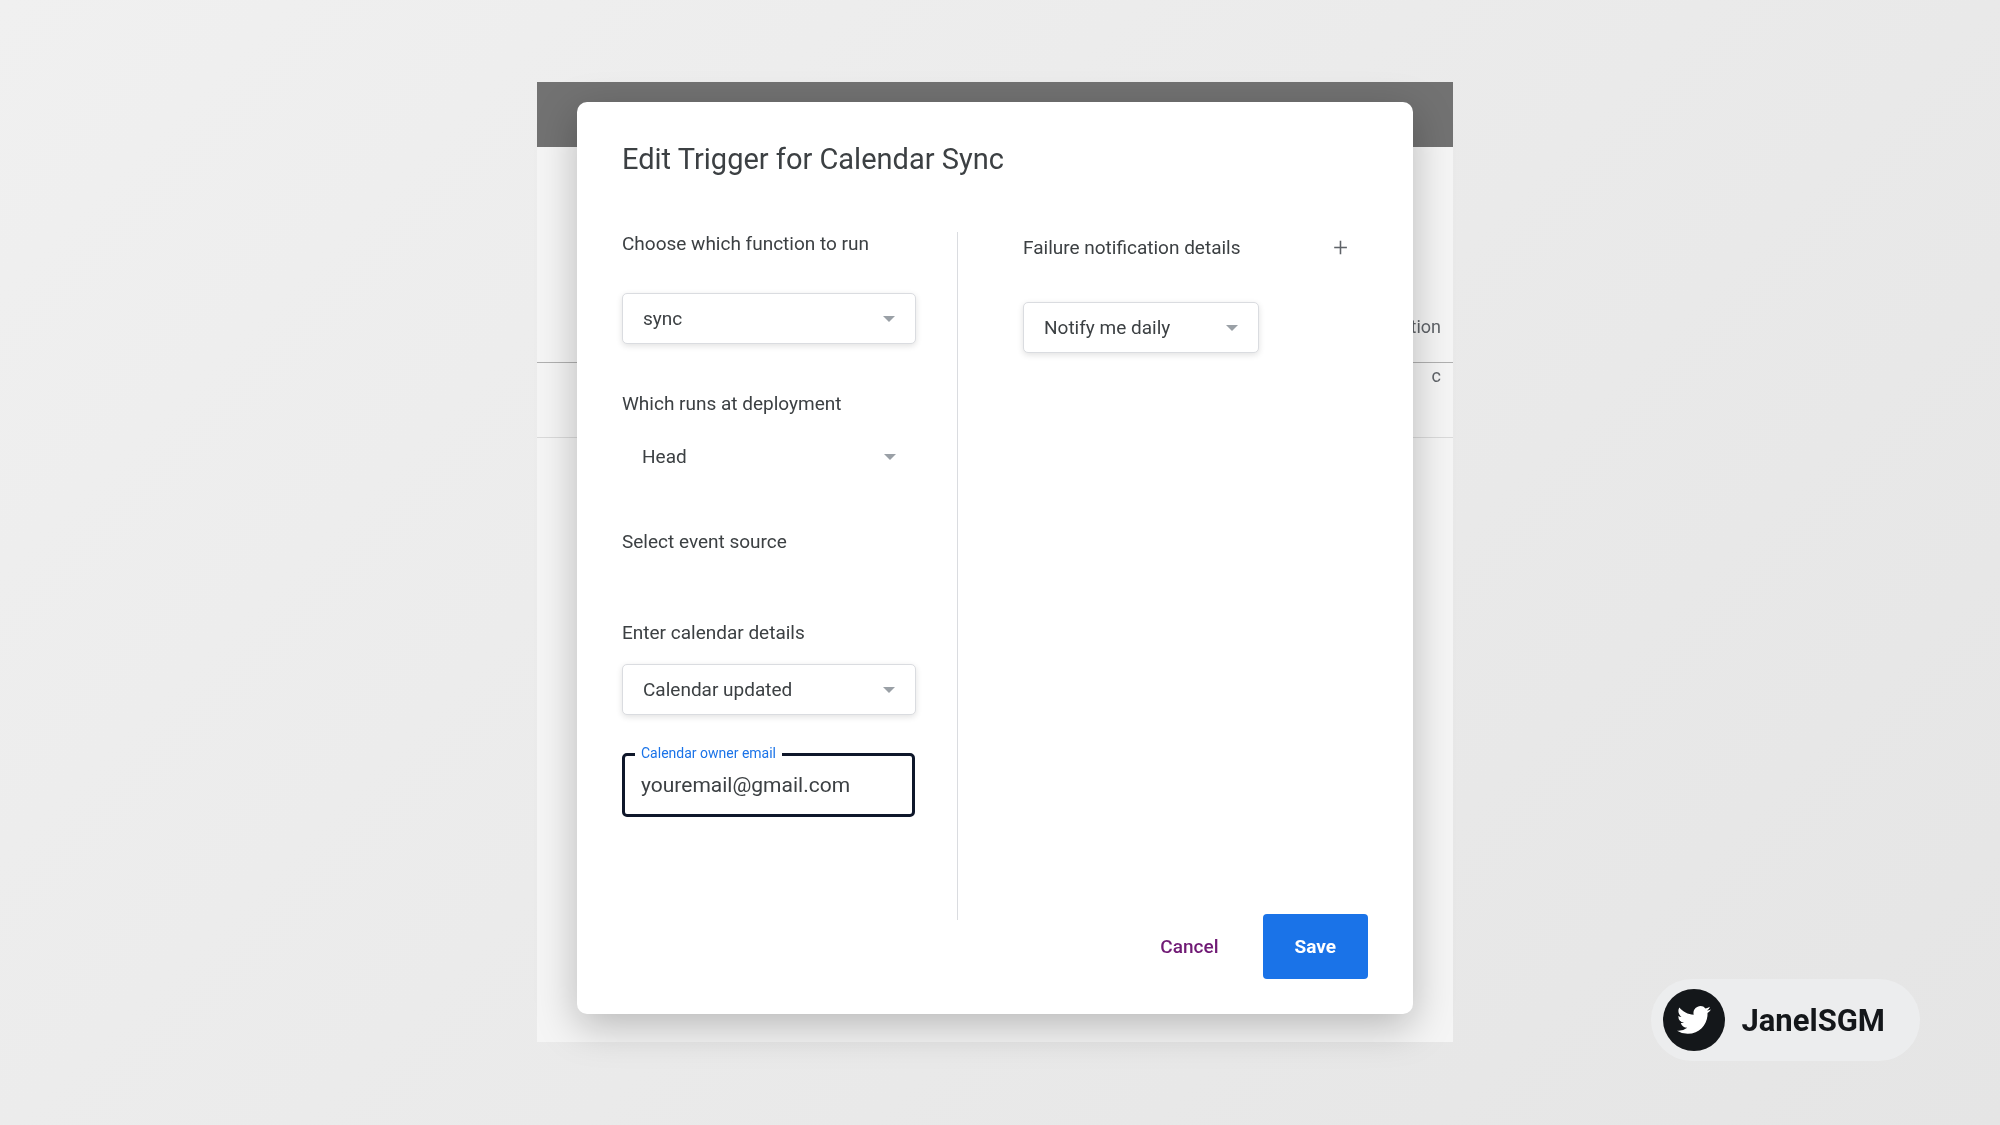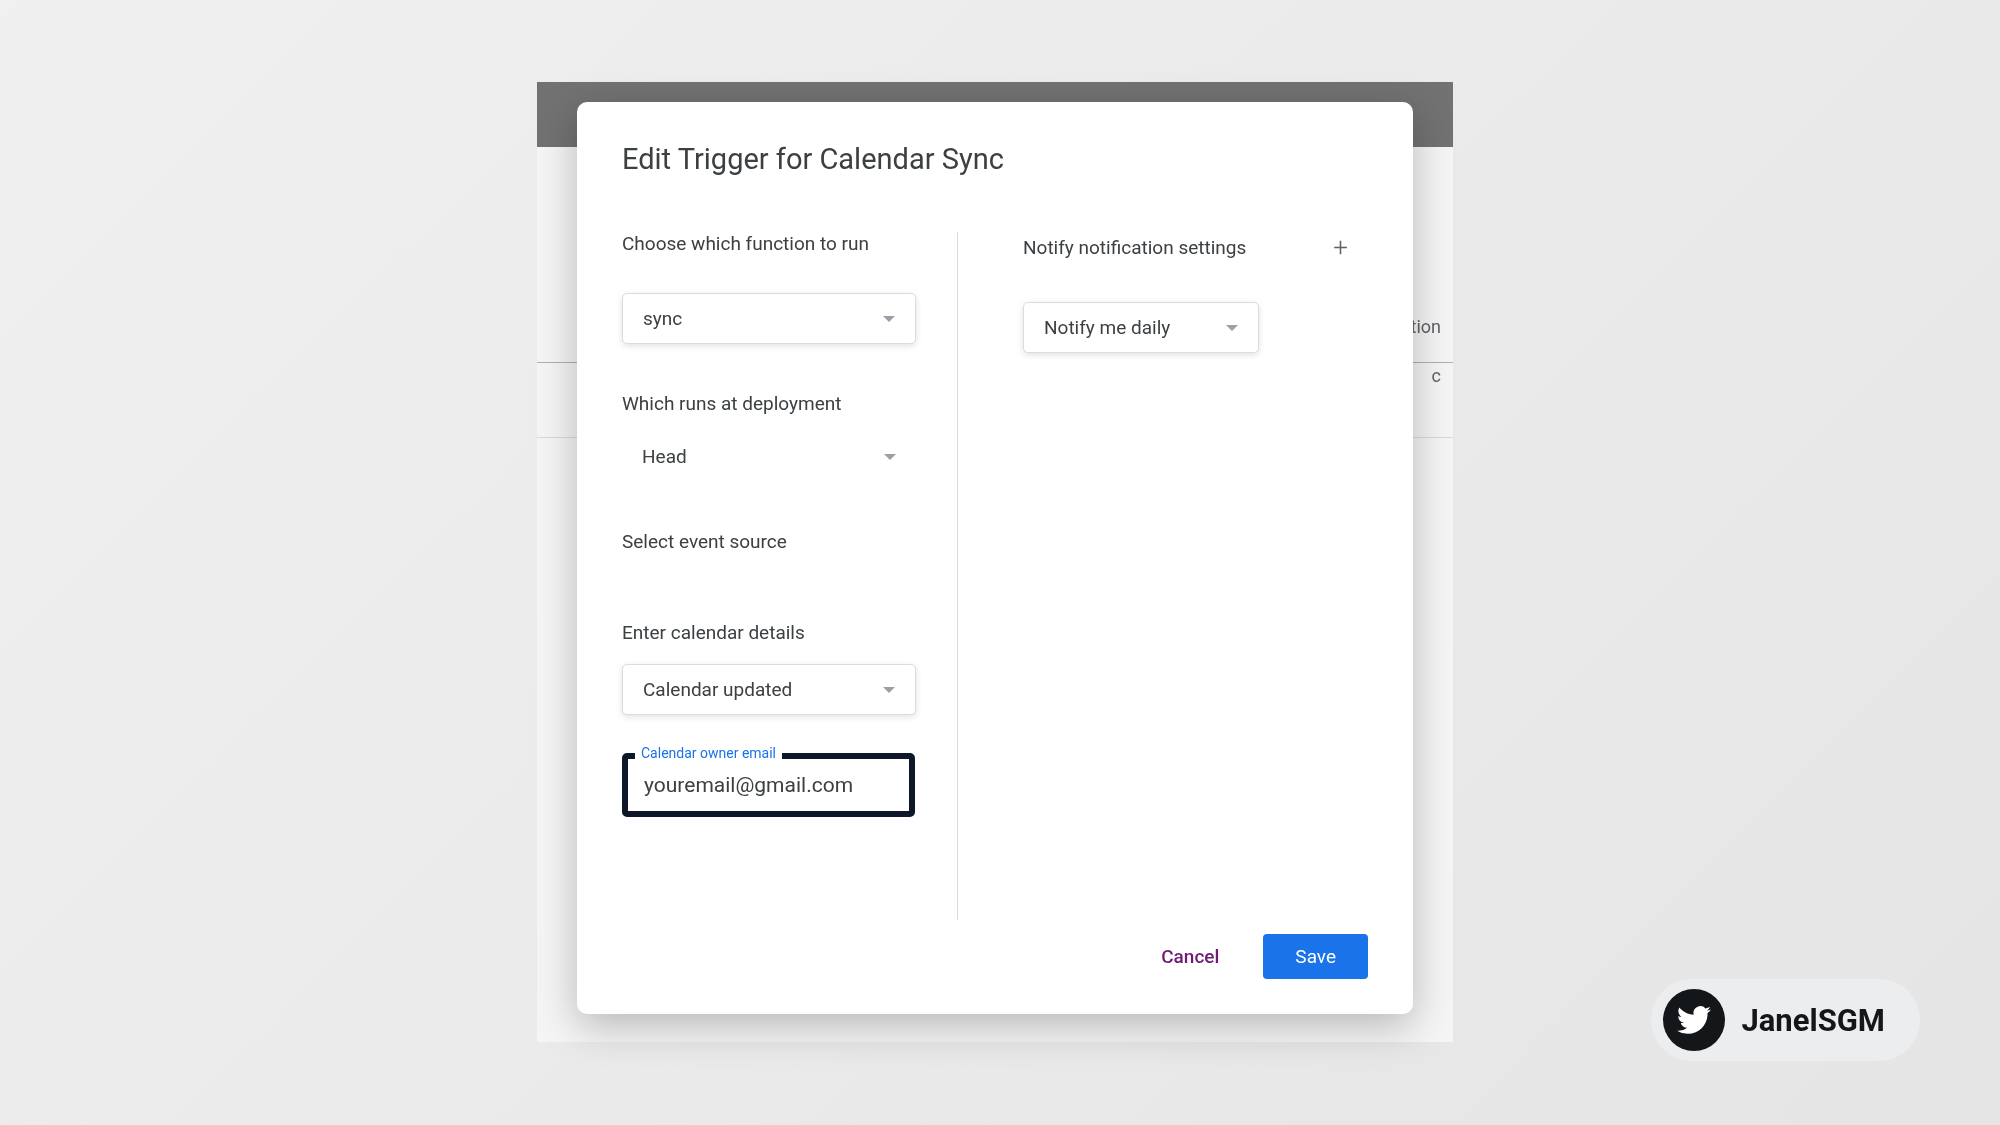--- a/index.html
+++ b/index.html
@@ -156,21 +156,21 @@
       top: -8px;
       left: 13px;
       background: #fff;
       padding: 0 6px;
       font-size: 14px;
       color: #1a73e8;
     }
     .text-input {
       width: 100%;
       height: 64px;
-      border: 6px solid #0f172a;
+      border: 3px solid #0f172a;
       border-radius: 5px;
       padding: 0 16px;
       font-size: 21px;
       color: #3c4043;
       outline: none;
       font-family: inherit;
     }
     .modal-actions {
       position: absolute;
       bottom: 35px;
@@ -184,23 +184,23 @@
       color: #701a75;
       cursor: pointer;
       padding: 10px 16px;
       font-weight: 500;
     }
     .btn-save {
       font-size: 19px;
       color: #fff;
       background: #1a73e8;
       border-radius: 4px;
-      padding: 11px 32px;
+      padding: 21px 32px;
       cursor: pointer;
-      font-weight: 400;
+      font-weight: 700;
     }
     .watermark {
       position: absolute;
       bottom: 64px;
       right: 80px;
       display: flex;
       align-items: center;
       gap: 16px;
       background: #ecedee;
       border-radius: 50px;
@@ -278,21 +278,21 @@
           <span class="floating-label">Calendar owner email</span>
           <input class="text-input" type="text" value="youremail@gmail.com" style="">
         </div>
       </div>
     </div>
 
     <div class="divider"></div>
 
     <div class="right-col">
       <div class="right-header">
-        <span class="field-label" style="margin-bottom:0">Notify notification settings</span>
+        <span class="field-label" style="margin-bottom:0">Failure notification details</span>
         <span class="plus-icon">+</span>
       </div>
       <div style="height:30px"></div>
       <div class="select-box select-box-right">
         <span class="select-value">Notify me daily</span>
         <span class="chevron-down"></span>
       </div>
     </div>
   </div>
 

